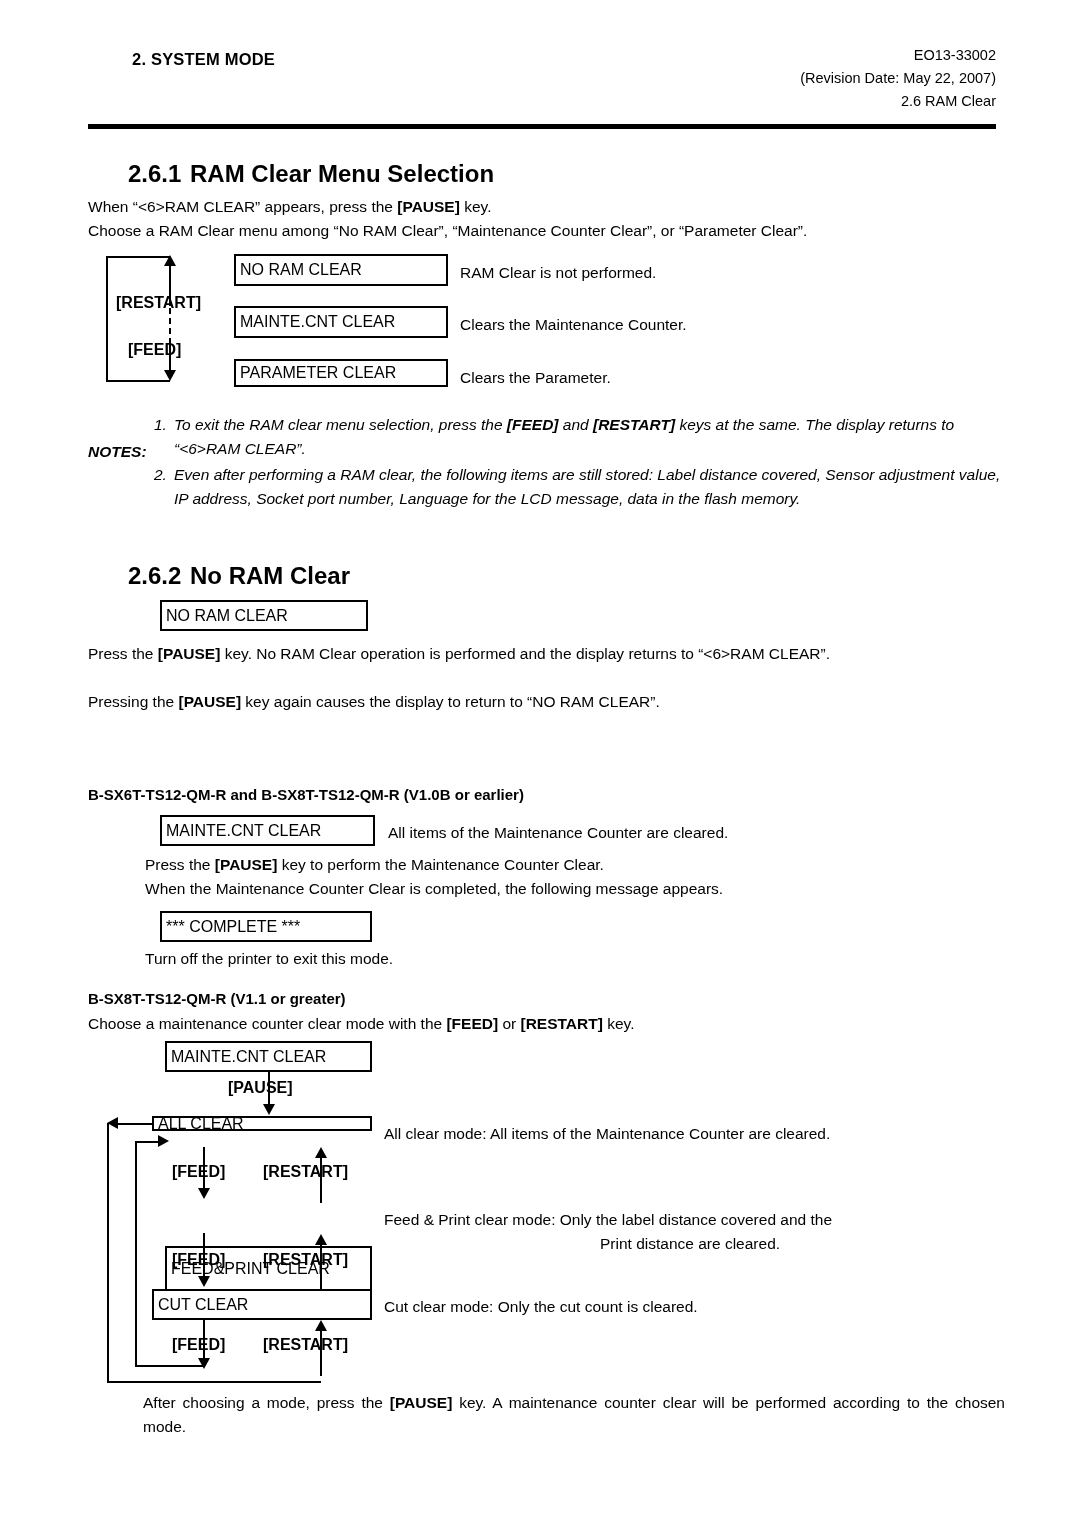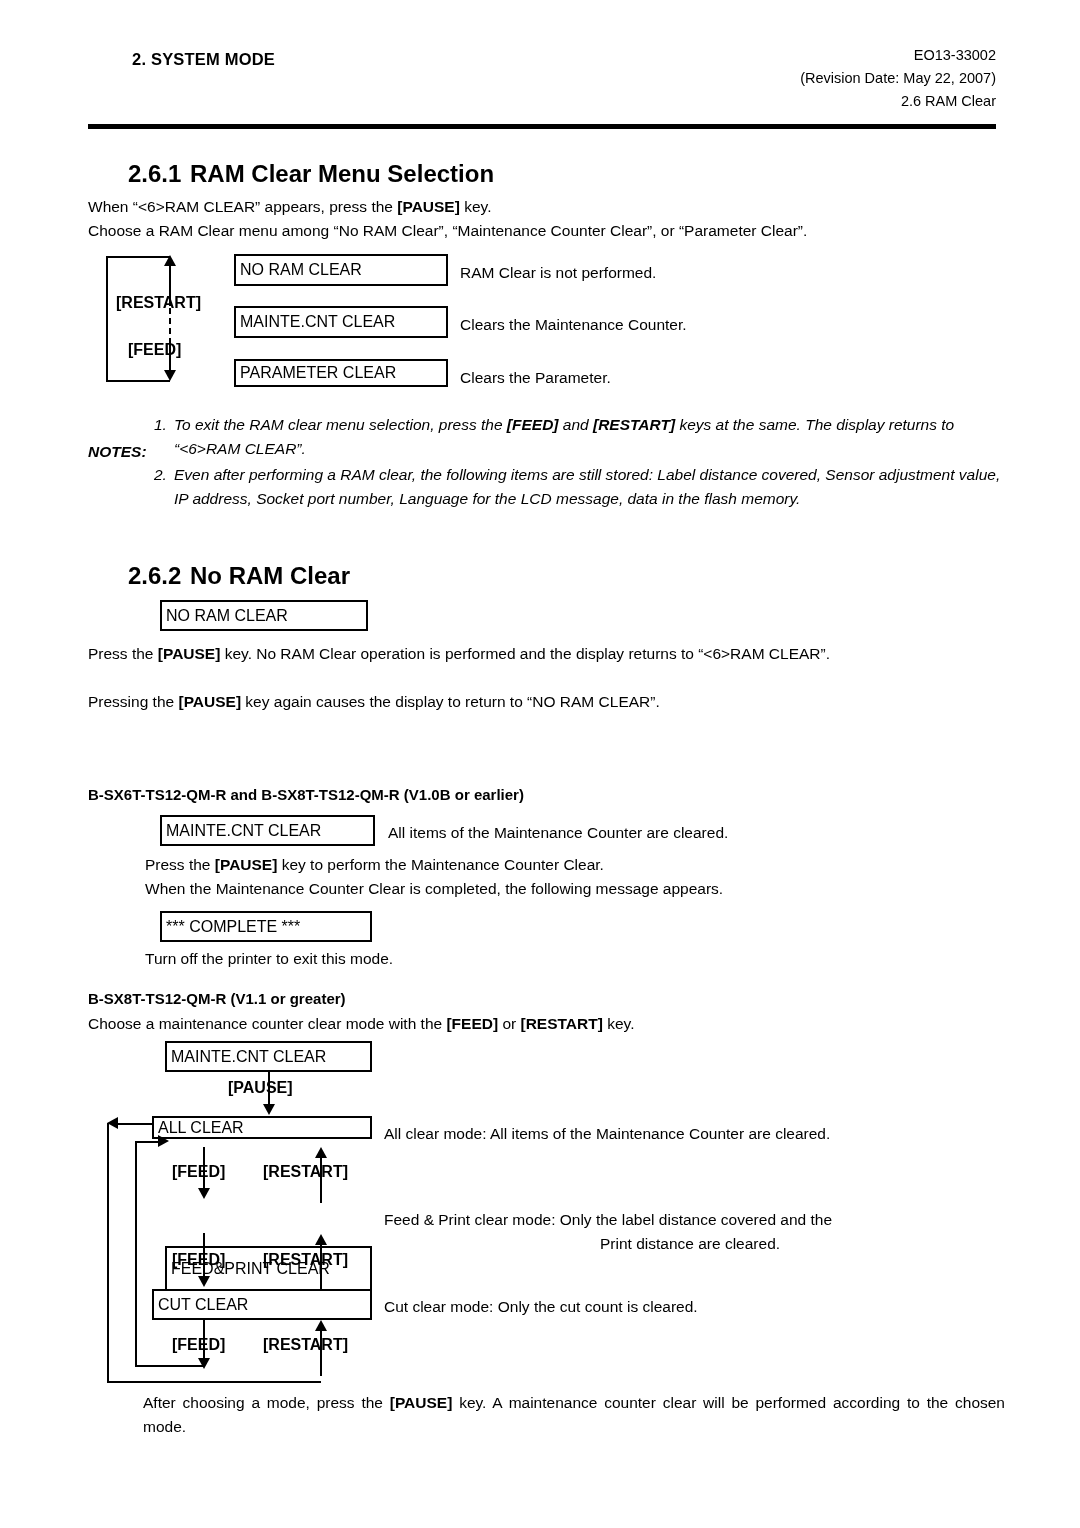--- a/index.html
+++ b/index.html
@@ -270,21 +270,21 @@
     <span>Choose a maintenance counter clear mode with the </span><b>[FEED]</b><span> or </span><b>[RESTART]</b><span> key.</span>
   </div>
 
   <div>
 
     <div class="lcdbox" style="left:165px; top:1041px; width:207px; height:31px;">MAINTE.CNT CLEAR</div>
     <div class="keylbl" style="left:228px; top:1079px;">[PAUSE]</div>
     <div class="vline" style="left:268px; top:1072px; height:38px;"></div>
     <div class="arr-down" style="left:263px; top:1104px;"></div>
 
-    <div class="lcdbox" style="left:152px; top:1116px; width:220px; height:23px;">ALL CLEAR</div>
+    <div class="lcdbox" style="left:152px; top:1116px; width:220px; height:15px;">ALL CLEAR</div>
     <div class="desc" style="left:384px; top:1122px;">All clear mode:  All items of the Maintenance Counter are cleared.</div>
 
     <div class="keylbl" style="left:172px; top:1163px;">[FEED]</div>
     <div class="keylbl" style="left:263px; top:1163px;">[RESTART]</div>
     <div class="vline" style="left:203px; top:1147px; height:46px;"></div>
     <div class="arr-down" style="left:198px; top:1188px;"></div>
     <div class="vline" style="left:320px; top:1157px; height:46px;"></div>
     <div class="arr-up" style="left:315px; top:1147px;"></div>
 
     <div class="lcdbox" style="left:165px; top:1246px; width:207px; height:46px;">FEED&amp;PRINT CLEAR</div>

